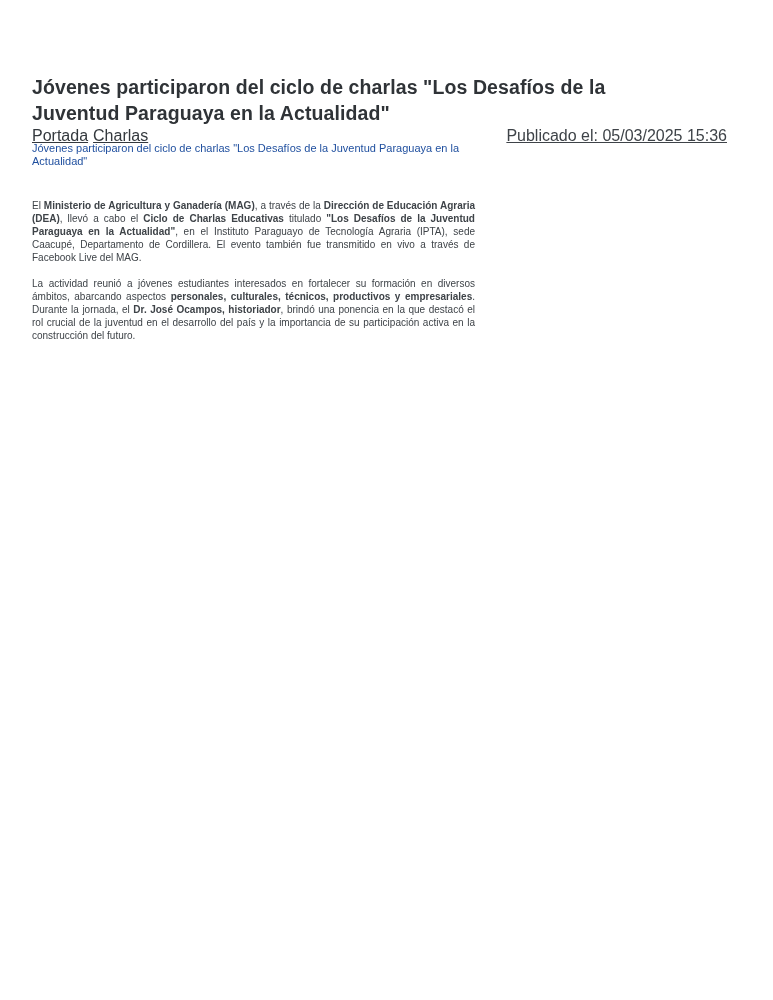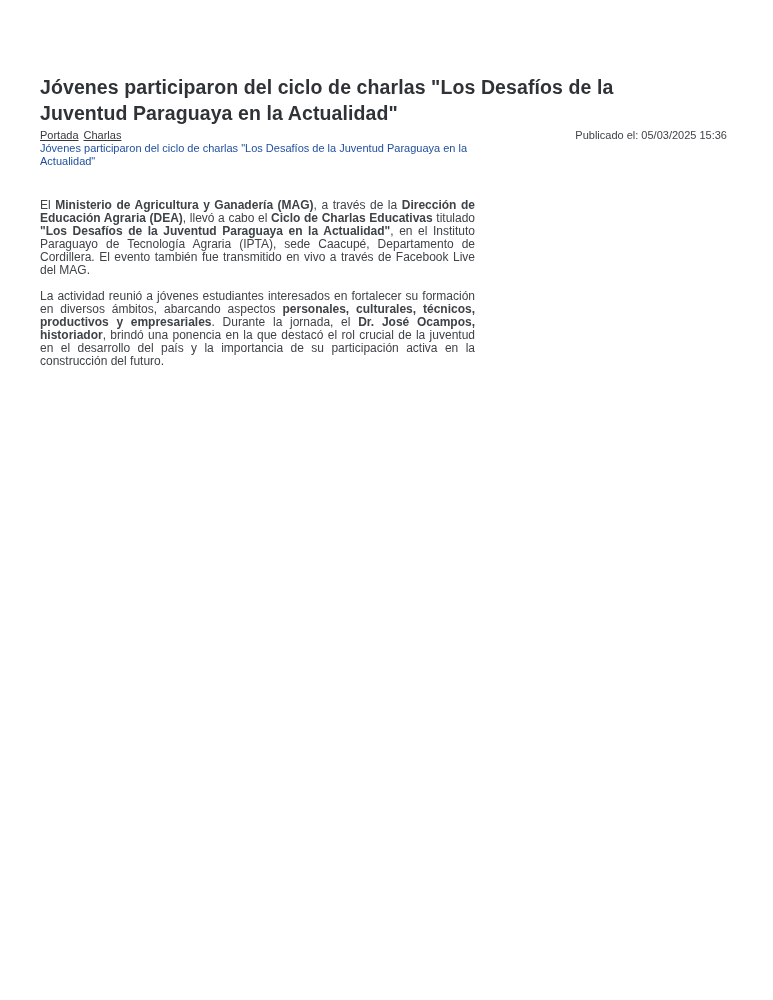--- a/index.html
+++ b/index.html
@@ -9,36 +9,36 @@
   }
   body {
     width: 773px;
     height: 1000px;
     font-family: "Liberation Sans", "DejaVu Sans", sans-serif;
     color: var(--text-color, #3e4348);
     overflow: hidden;
   }
   .page {
     box-sizing: border-box;
-    padding: 74px 46px 0 40px;
+    padding: 74px 46px 0 32px;
   }
   h1.article-title {
     margin: 0 0 3px 0;
     max-width: 600px;
     font-size: 19.5px;
     line-height: 26px;
     font-weight: bold;
     color: var(--title-color, #2f3337);
     letter-spacing: 0.1px;
   }
   .meta-row {
     display: flex;
     justify-content: space-between;
     align-items: flex-end;
-    font-size: 11px;
+    font-size: 16px;
     line-height: 13px;
   }
   .breadcrumb-links {
     display: flex;
     gap: 5px;
   }
   .breadcrumb-links a {
     color: var(--link-color, #33383d);
     text-decoration: underline;
     cursor: pointer;
@@ -46,28 +46,29 @@
   .breadcrumb-current {
     width: 437px;
     font-size: 11px;
     line-height: 13px;
     color: var(--accent-color, #1e4e9e);
     cursor: pointer;
   }
   .published {
     color: var(--text-color, #3e4348);
     white-space: nowrap;
+    text-decoration: underline;
   }
   article.article-body {
     margin-top: 31px;
     width: 443px;
   }
   article.article-body p {
-    margin: 0 8px 13px 0;
-    font-size: 12px;
+    margin: 0 0 13px 0;
+    font-size: 10px;
     line-height: 13px;
     text-align: justify;
     color: var(--text-color, #3e4348);
   }
   article.article-body p span.b {
     font-weight: bold;
   }
 </style>
 </head>
 <body>

